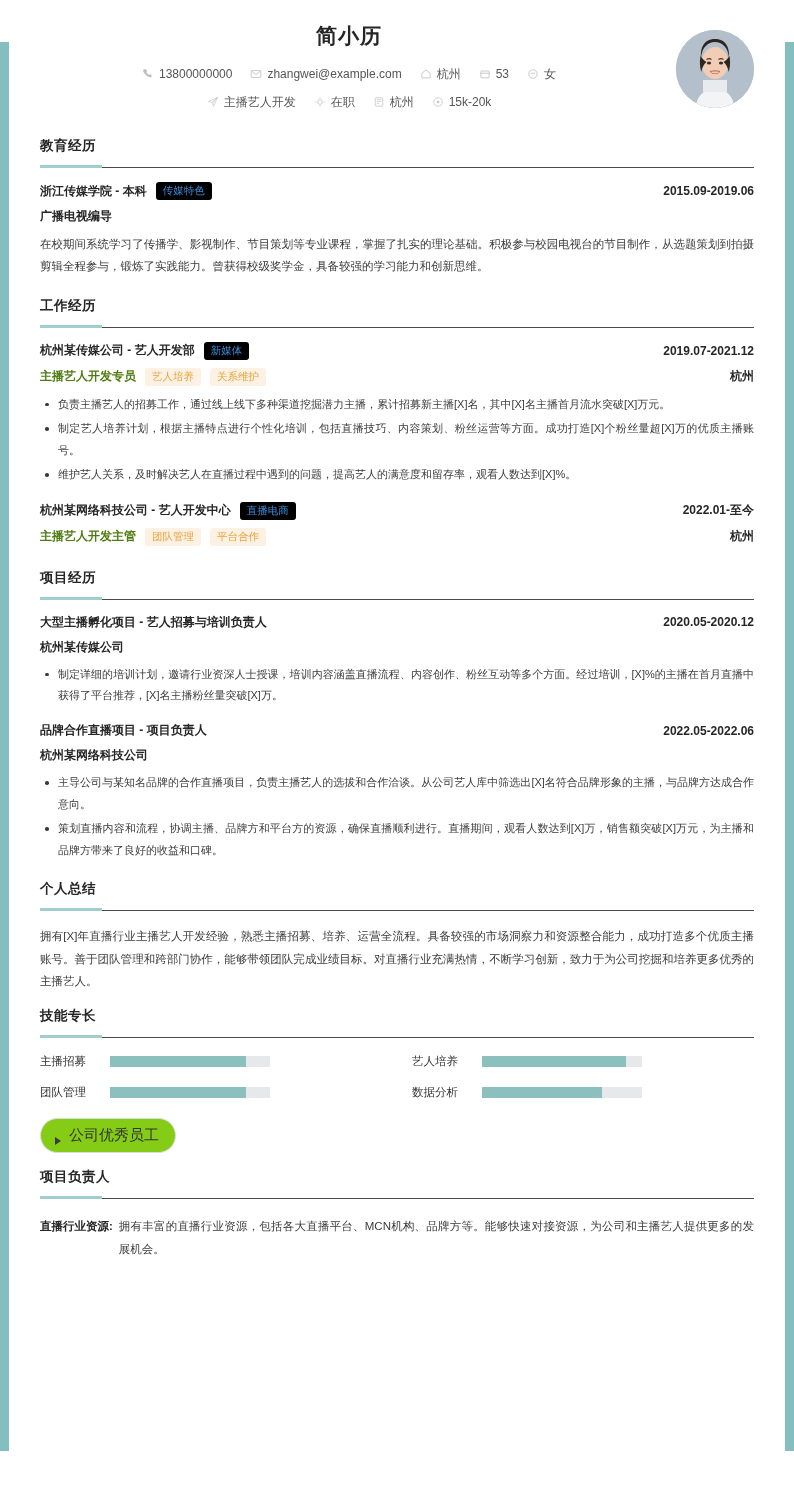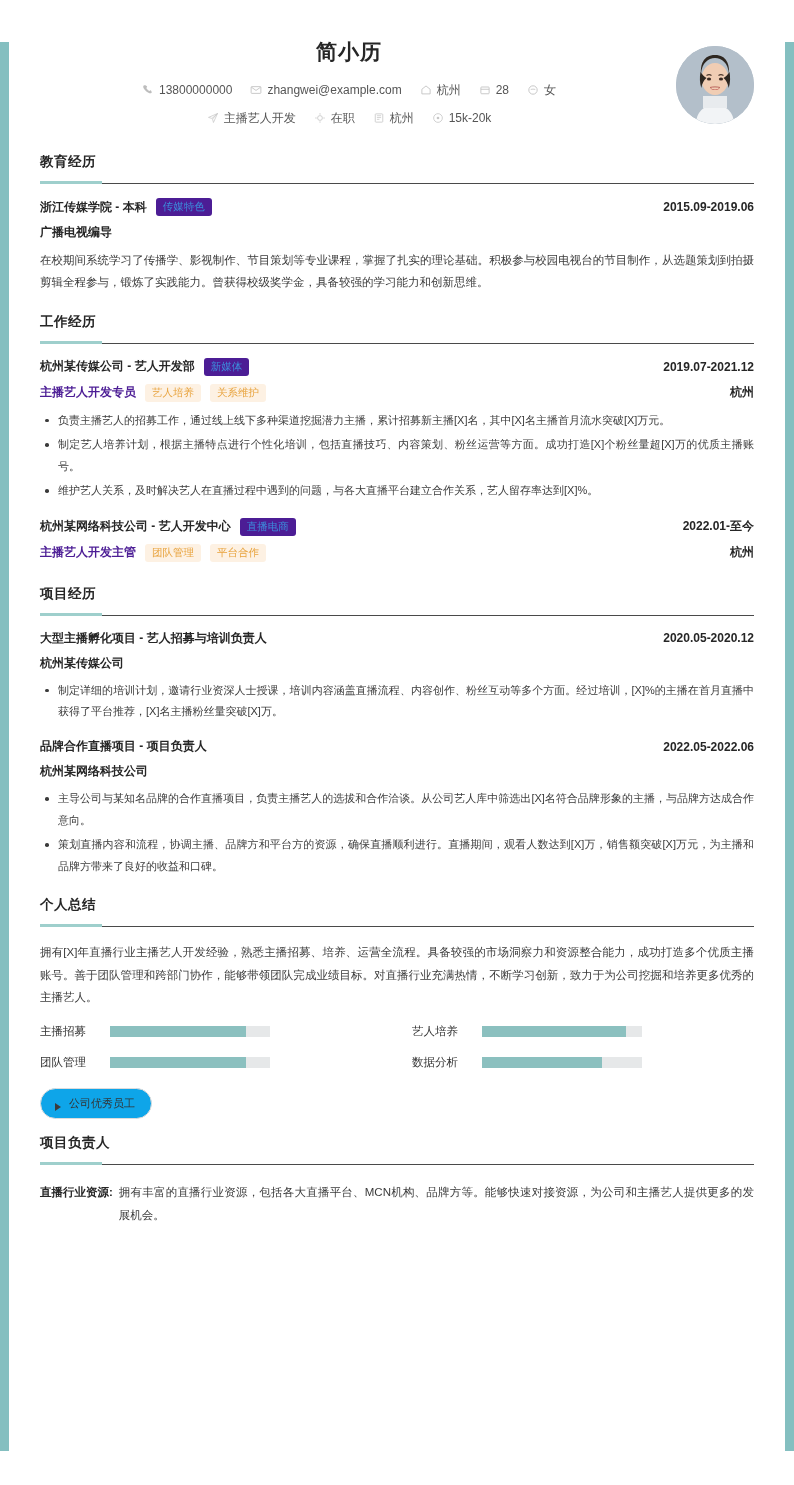--- a/index.html
+++ b/index.html
@@ -22,21 +22,21 @@
   .edge-bar {
     position: absolute;
     top: 42px;
     bottom: 34px;
     width: 9px;
     background: #84bfc0;
   }
   .edge-bar.left { left: 0px; }
   .edge-bar.right { right: 0px; }
 
-  .inner { padding: 16px 40px; position: relative; }
+  .inner { padding: 0 40px; position: relative; }
 
   
   .header {
     display: flex;
     align-items: flex-start;
     padding: 14px 0 10px 0;
     position: relative;
     min-height: 110px;
   }
   .header-main { flex: 1; padding-right: 10px; }
@@ -129,21 +129,21 @@
   }
   .row-left { display: flex; align-items: center; flex-wrap: wrap; gap: 0; }
   .org {
     font-size: 12px;
     font-weight: bold;
     color: #262626;
   }
   .role {
     font-size: 12px;
     font-weight: bold;
-    color: #4c1d95;
+    color: #4d7c0f;
   }
   .date {
     font-size: 12px;
     font-weight: bold;
     color: #262626;
     white-space: nowrap;
     padding-left: 12px;
   }
   .loc {
     font-size: 12px;
@@ -154,21 +154,21 @@
   }
   .tag {
     display: inline-block;
     font-size: 10.5px;
     line-height: 15px;
     padding: 1px 7px 2px 7px;
     border-radius: 3px;
     margin-left: 9px;
     white-space: nowrap;
   }
-  .tag.blue { background: #4c1d95; color: #3c8ddc; }
+  .tag.blue { background: #000000; color: #3c8ddc; }
   .tag.orange { background: #fdf1e3; color: #e8a33d; }
 
   .subrole {
     font-size: 12px;
     font-weight: bold;
     color: #262626;
     margin-bottom: 8px;
   }
   .desc {
     font-size: 11.5px;
@@ -228,22 +228,22 @@
   }
 
   
   .honor-list { display: flex; flex-wrap: wrap; gap: 10px; padding-top: 4px; }
   .honor-pill {
     display: inline-flex;
     align-items: flex-end;
     border: 1px solid #dcdcdc;
     border-radius: 18px;
     padding: 7px 16px 7px 14px;
-    background: #0ea5e9;
-    font-size: 11px;
+    background: #84cc16;
+    font-size: 15px;
     color: #333;
   }
   .honor-pill .tri {
     width: 0; height: 0;
     border-left: 6px solid #3b3b3b;
     border-top: 4px solid transparent;
     border-bottom: 4px solid transparent;
     margin-right: 8px;
   }
 
@@ -302,21 +302,21 @@
             </span>
             <span>杭州</span>
           </span>
           <span class="cinfo">
             <span class="ico">
               <svg viewBox="0 0 16 16">
                   <rect x="2.5" y="4" width="11" height="9" rx="1" fill="none" stroke="#888" stroke-width="1.1"></rect>
                   <path d="M2.5 7h11" stroke="#888" stroke-width="1.1"></path>
                 </svg>
             </span>
-            <span>28</span>
+            <span>53</span>
           </span>
           <span class="cinfo">
             <span class="ico">
               <svg viewBox="0 0 16 16">
                   <circle cx="8" cy="8" r="5.6" fill="none" stroke="#888" stroke-width="1.1"></circle>
                   <path d="M5 7.2c1.6-.5 4.4-.5 6 0" fill="none" stroke="#888" stroke-width="1"></path>
                 </svg>
             </span>
             <span>女</span>
           </span>
@@ -415,21 +415,21 @@
           <div class="row-left">
             <span class="role">主播艺人开发专员</span>
             <span class="tag orange">艺人培养</span>
             <span class="tag orange">关系维护</span>
           </div>
           <span class="loc">杭州</span>
         </div>
         <ul class="bullets">
           <li>负责主播艺人的招募工作，通过线上线下多种渠道挖掘潜力主播，累计招募新主播[X]名，其中[X]名主播首月流水突破[X]万元。</li>
           <li>制定艺人培养计划，根据主播特点进行个性化培训，包括直播技巧、内容策划、粉丝运营等方面。成功打造[X]个粉丝量超[X]万的优质主播账号。</li>
-          <li>维护艺人关系，及时解决艺人在直播过程中遇到的问题，与各大直播平台建立合作关系，艺人留存率达到[X]%。</li>
+          <li>维护艺人关系，及时解决艺人在直播过程中遇到的问题，提高艺人的满意度和留存率，观看人数达到[X]%。</li>
         </ul>
       </div>
 
       <div class="entry">
         <div class="row">
           <div class="row-left">
             <span class="org">杭州某网络科技公司 - 艺人开发中心</span>
             <span class="tag blue">直播电商</span>
           </div>
           <span class="date">2022.01-至今</span>
@@ -481,20 +481,24 @@
 
     <div class="section">
       <div class="sec-head">
         <span class="sec-title">个人总结</span>
         <span class="accent"></span>
       </div>
       <div class="desc">拥有[X]年直播行业主播艺人开发经验，熟悉主播招募、培养、运营全流程。具备较强的市场洞察力和资源整合能力，成功打造多个优质主播账号。善于团队管理和跨部门协作，能够带领团队完成业绩目标。对直播行业充满热情，不断学习创新，致力于为公司挖掘和培养更多优秀的主播艺人。</div>
     </div>
 
     <div class="section">
+      <div class="sec-head">
+        <span class="sec-title">技能专长</span>
+        <span class="accent"></span>
+      </div>
       <div class="skills-grid">
         <div class="skill">
           <span class="skill-name">主播招募</span>
           <span class="bar-track">
             <span class="bar-fill" style="width: 85%;"></span>
           </span>
         </div>
         <div class="skill">
           <span class="skill-name">艺人培养</span>
           <span class="bar-track">

